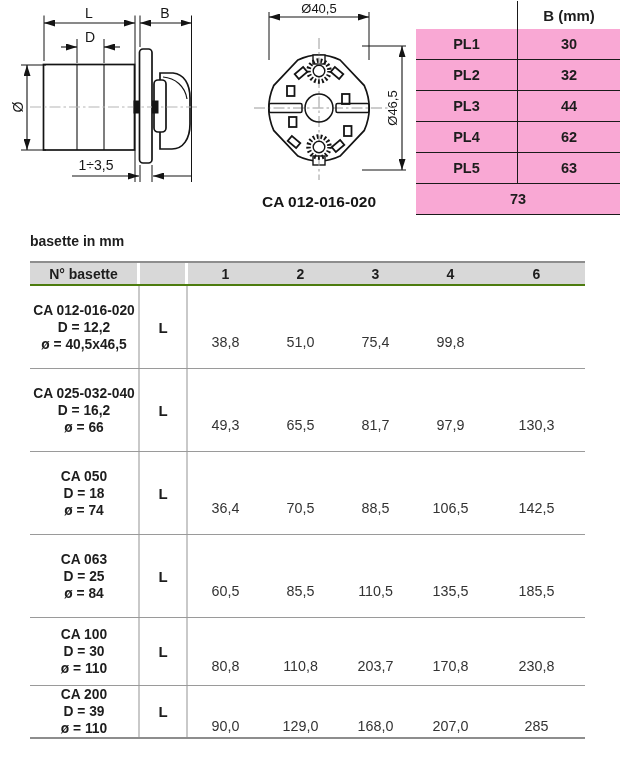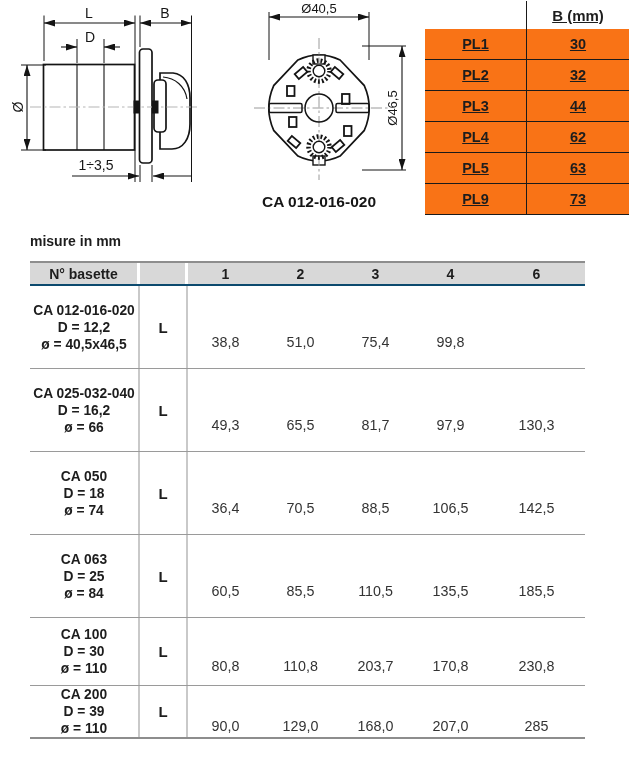--- a/index.html
+++ b/index.html
@@ -7,36 +7,36 @@
     position:relative;width:639px;height:771px;background:#fff;
     font-family:"Liberation Sans","DejaVu Sans",sans-serif;
     color:#1d1d1d;overflow:hidden;
   }
   svg text{font-family:"Liberation Sans","DejaVu Sans",sans-serif;fill:#161616;}
   .dimlbl{font-size:14px;}
   .dimlbl-sm{font-size:13px;}
   .caption{font-size:15.5px;font-weight:bold;}
 
   
-  #btable{position:absolute;left:425px;top:1px;width:204px;text-decoration:underline;}
+  #btable{position:absolute;left:416px;top:1px;width:204px;}
   .bhead{display:flex;height:28px;background:#fff;}
-  .brow{display:flex;height:30px;background:#f97316;border-bottom:1.6px solid #1a1a1a;}
+  .brow{display:flex;height:30px;background:#f9a8d4;border-bottom:1.6px solid #1a1a1a;}
   .bcell{display:flex;align-items:center;justify-content:center;font-weight:bold;font-size:14.5px;}
   .bl{width:102px;border-right:1.6px solid #1a1a1a;box-sizing:border-box;}
   .br{flex:1;}
   .bheadtxt{font-size:15px;}
 
   
   #units-note{position:absolute;left:30px;top:233px;font-weight:bold;font-size:14px;}
 
   
   #mtable{position:absolute;left:30px;top:261px;width:555px;
     border-top:2.5px solid #8d8d8d;border-bottom:2px solid #8d8d8d;}
   .mhead{display:grid;grid-template-columns:110px 48px 75px 75px 75px 75px 1fr;
-    height:21px;border-bottom:2px solid #0c4a6e;}
+    height:21px;border-bottom:2px solid #4d7c0f;}
   .hcell{background:#d8d8d8;display:flex;align-items:center;justify-content:center;
     font-weight:bold;font-size:14px;box-sizing:border-box;}
   .hgap{border-right:3px solid #fff;}
   .mrow{display:grid;grid-template-columns:110px 48px 75px 75px 75px 75px 1fr;
     border-bottom:1px solid #9a9a9a;}
   .mrow:last-child{border-bottom:none;}
   .mrow:nth-child(1){height:81px;}
   .mrow:nth-child(2){height:82px;}
   .mrow:nth-child(3){height:82px;}
   .mrow:nth-child(4){height:82px;}
@@ -170,26 +170,25 @@
     </div>
     <div class="brow">
       <div class="bcell bl">PL4</div>
       <div class="bcell br">62</div>
     </div>
     <div class="brow">
       <div class="bcell bl">PL5</div>
       <div class="bcell br">63</div>
     </div>
     <div class="brow">
-      <div class="bcell bl">PL9</div>
       <div class="bcell br">73</div>
     </div>
   </div>
 
-  <div id="units-note">misure in mm</div>
+  <div id="units-note">basette in mm</div>
 
   <div id="mtable">
     <div class="mhead">
       <div class="hcell hgap">N° basette</div>
       <div class="hcell hgap"></div>
       <div class="hcell">1</div>
       <div class="hcell">2</div>
       <div class="hcell">3</div>
       <div class="hcell">4</div>
       <div class="hcell">6</div>

